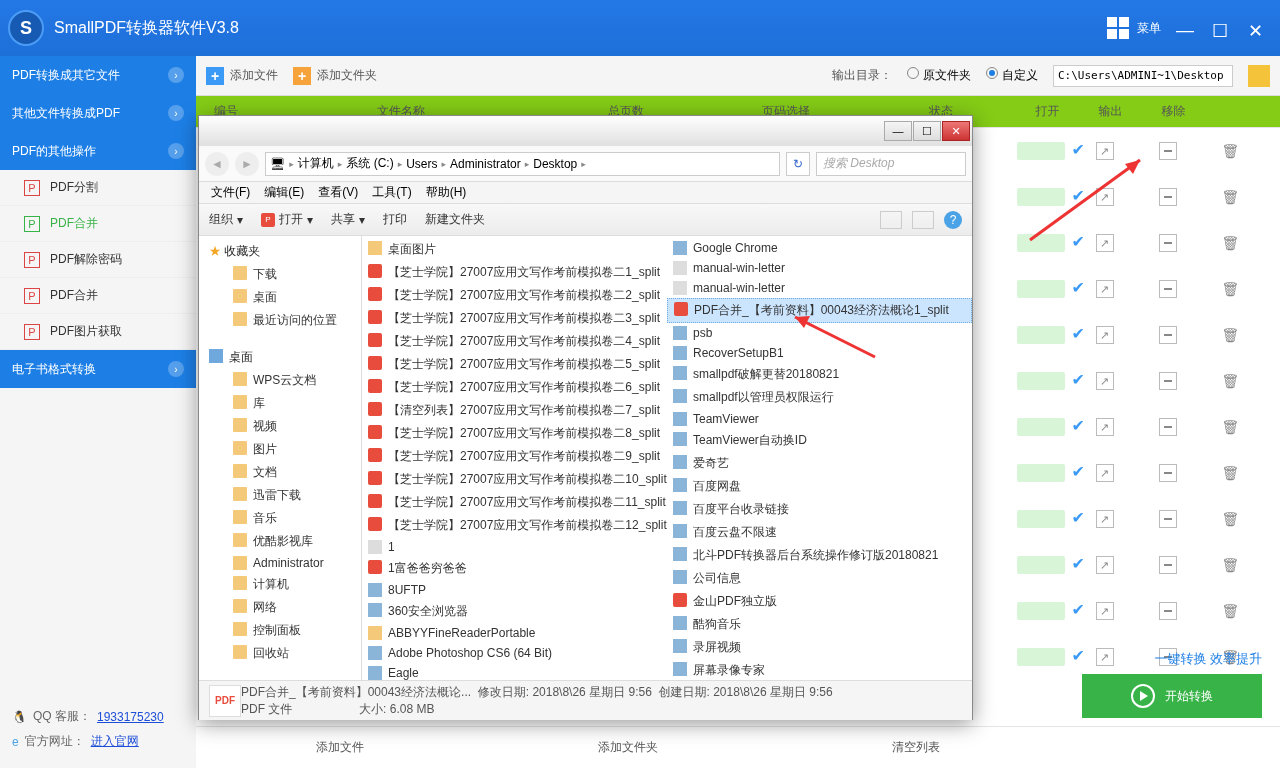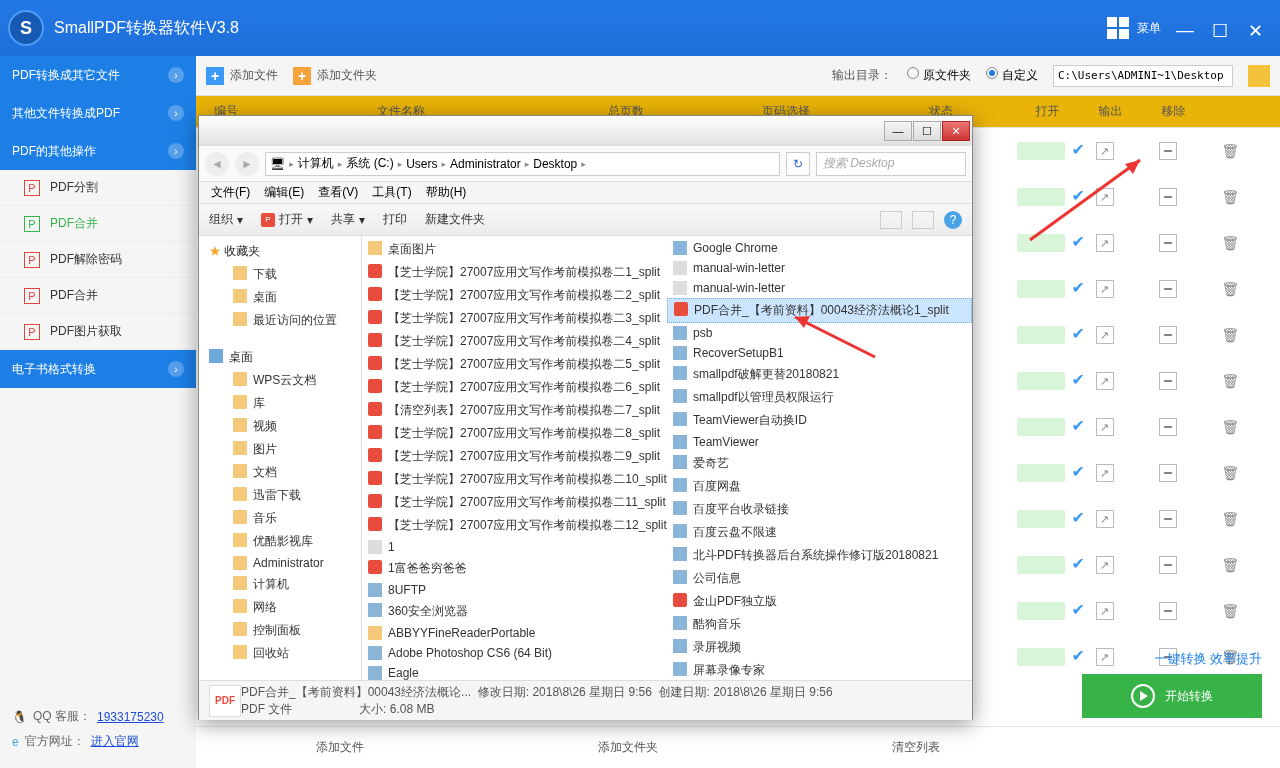--- a/index.html
+++ b/index.html
@@ -32,21 +32,21 @@
 .tool-btn{display:flex;align-items:center;gap:6px;cursor:pointer;color:#555}
 .plus-ico{width:18px;height:18px;display:flex;align-items:center;justify-content:center;color:#fff;font-weight:bold;font-size:14px}
 .plus-blue{background:#3a9af5}
 .plus-orange{background:#f5a33a}
 .tool-spacer{flex:1}
 .out-label{color:#555}
 .radio{width:12px;height:12px;border-radius:50%;border:1px solid #888;display:inline-block;margin-right:4px;position:relative}
 .radio.checked::after{content:"";position:absolute;width:6px;height:6px;background:#1d7fe6;border-radius:50%;top:2px;left:2px}
 .path-input{width:180px;height:22px;border:1px solid #ccc;padding:0 4px;font-family:monospace;font-size:11px}
 .browse-ico{width:22px;height:22px;background:#f5c33a;cursor:pointer}
-.thead{height:32px;background:#eab308;border-bottom:1px solid #e5e5e5;display:flex;align-items:center;color:#555;font-size:12px}
+.thead{height:32px;background:#84cc16;border-bottom:1px solid #e5e5e5;display:flex;align-items:center;color:#555;font-size:12px}
 .thead span{text-align:center}
 .tbody{flex:1;overflow:hidden;position:relative}
 .row-right{position:absolute;right:18px;display:flex;align-items:center;gap:0;height:46px}
 .row-right .cell{width:63px;display:flex;justify-content:center;align-items:center}
 .bar{width:48px;height:18px;background:#d8f5d8;border-radius:2px;position:relative;margin-right:8px}
 .check{color:#3a9af5;font-size:16px}
 .ico-btn{width:18px;height:18px;border:1px solid #bbb;display:flex;align-items:center;justify-content:center;color:#888;cursor:pointer;font-size:11px}
 .ico-btn.minus::after{content:"";width:8px;height:2px;background:#888}
 .trash{font-size:14px;color:#888;cursor:pointer}
 .footbar{height:42px;border-top:1px solid #e5e5e5;display:flex;align-items:center;color:#555}
@@ -601,25 +601,25 @@
           <div class="fitem">
             <span class="fico fico-app"></span>
             <span>smallpdf破解更替20180821</span>
           </div>
           <div class="fitem">
             <span class="fico fico-app"></span>
             <span>smallpdf以管理员权限运行</span>
           </div>
           <div class="fitem">
             <span class="fico fico-app"></span>
+            <span>TeamViewer</span>
+          </div>
+          <div class="fitem">
+            <span class="fico fico-app"></span>
             <span>TeamViewer自动换ID</span>
-          </div>
-          <div class="fitem">
-            <span class="fico fico-app"></span>
-            <span>TeamViewer</span>
           </div>
           <div class="fitem">
             <span class="fico fico-app"></span>
             <span>爱奇艺</span>
           </div>
           <div class="fitem">
             <span class="fico fico-app"></span>
             <span>百度网盘</span>
           </div>
           <div class="fitem">

